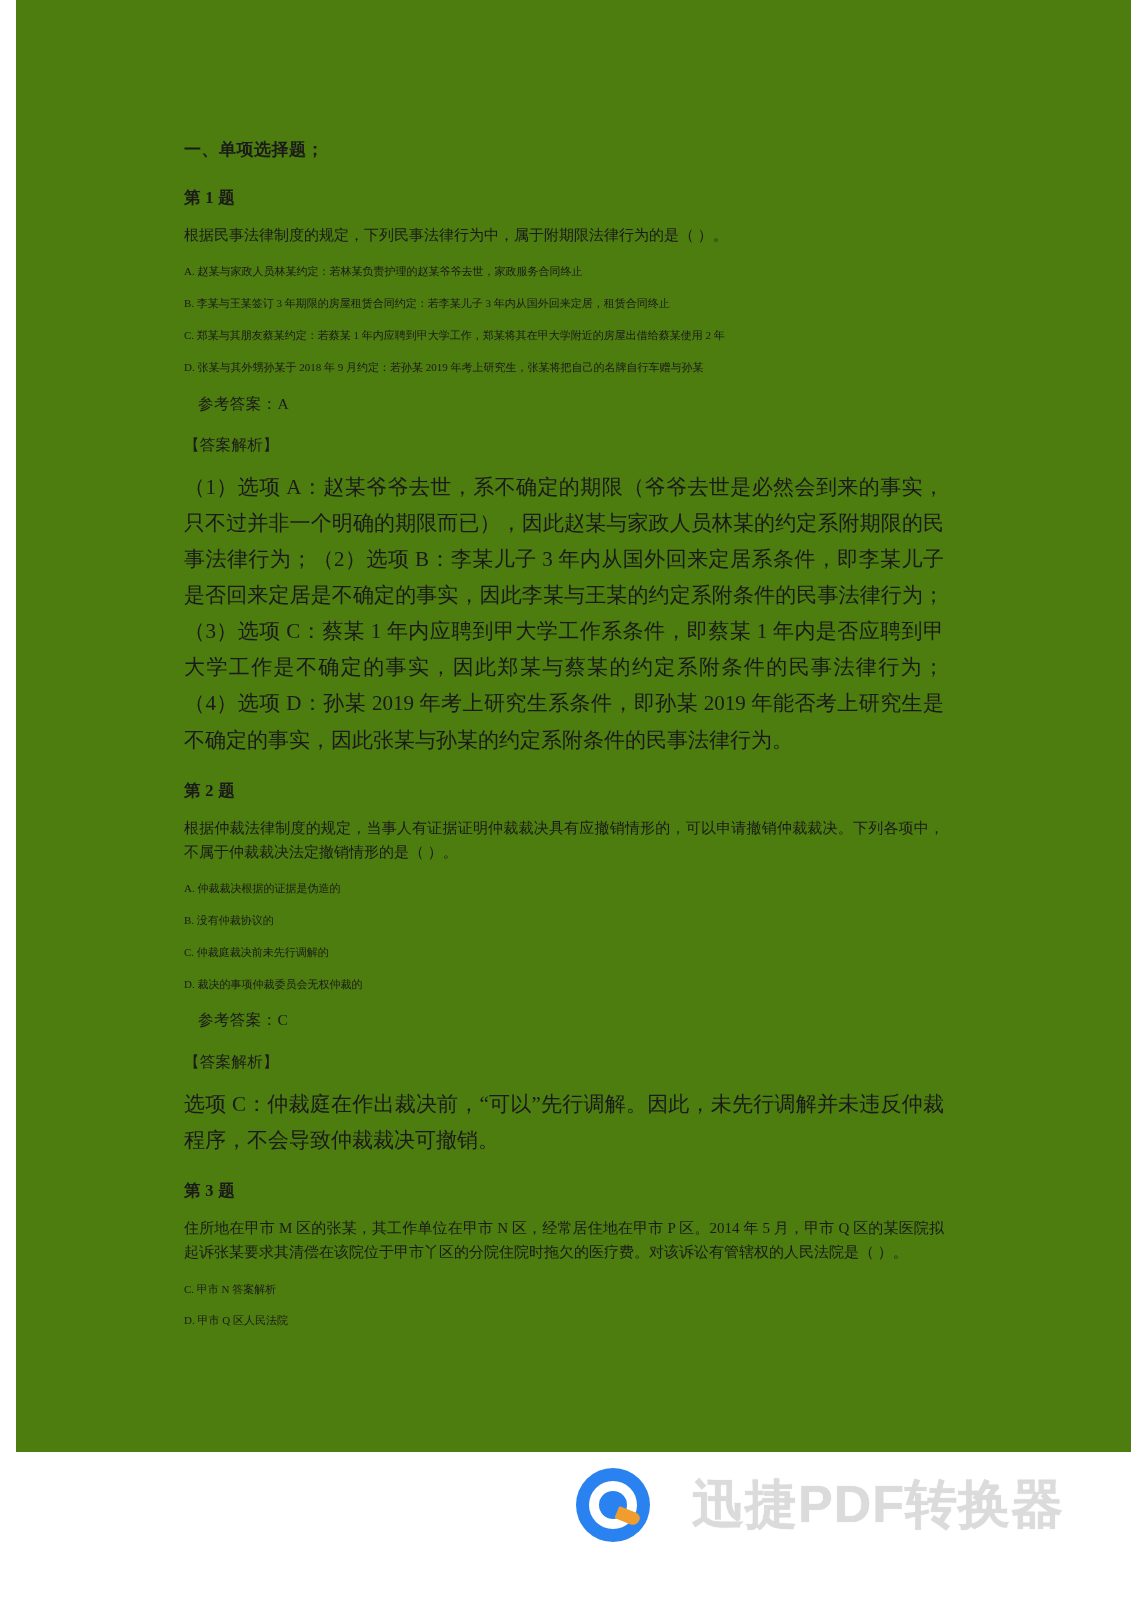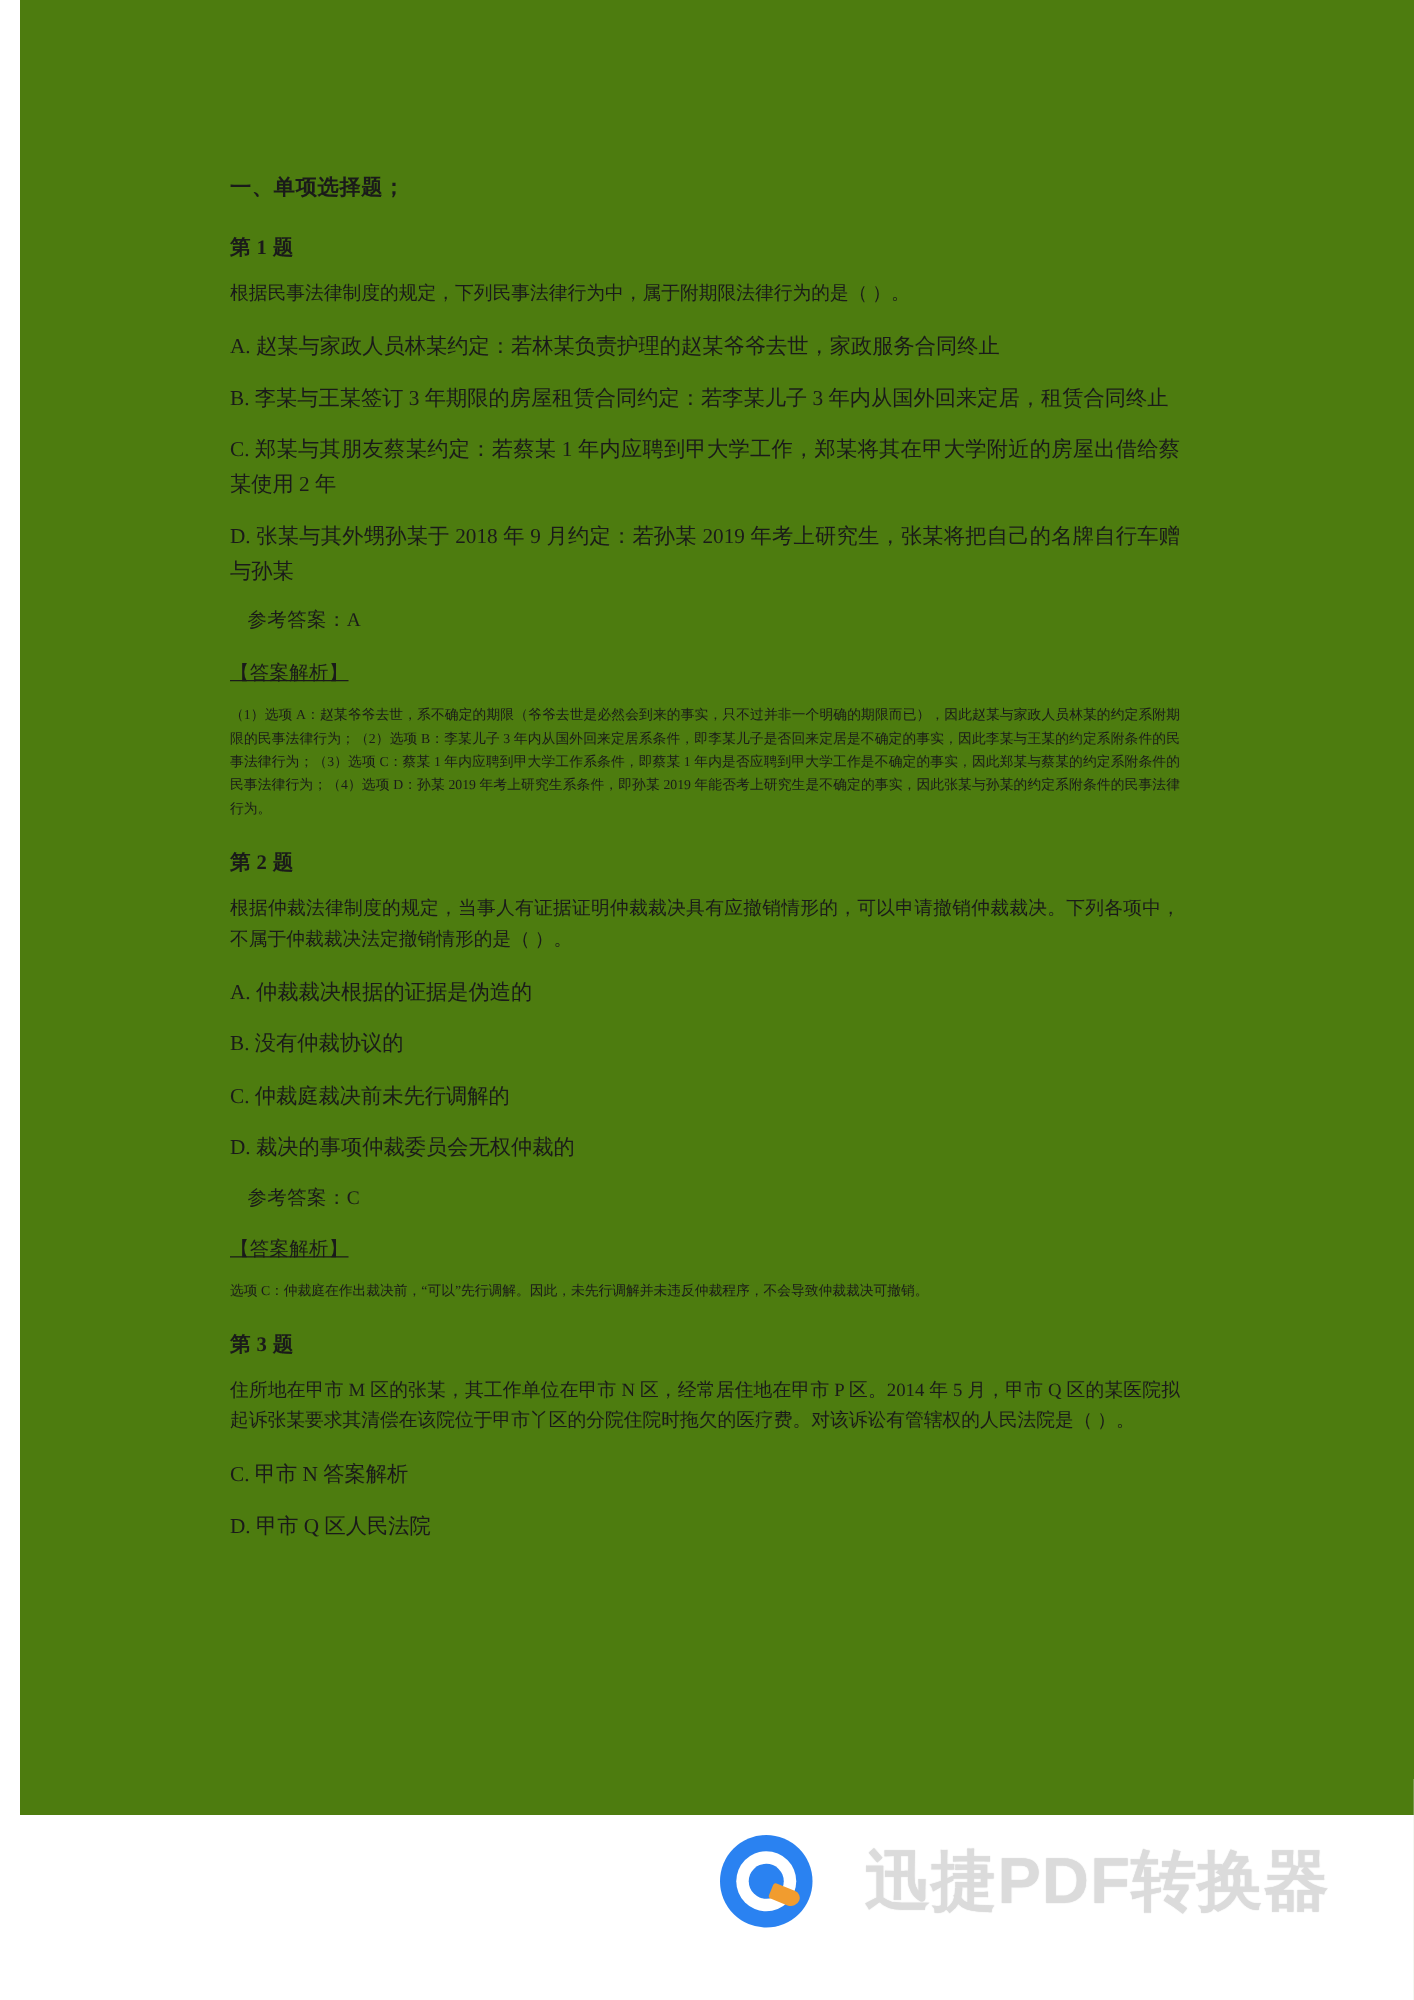--- a/index.html
+++ b/index.html
@@ -40,40 +40,39 @@
     margin: 0 0 14px 0;
     letter-spacing: 0.3px;
   }
   .q-stem {
     font-size: 15px;
     line-height: 1.62;
     margin: 0 0 16px 0;
     text-align: justify;
   }
   .opt {
-    font-size: 17px;
+    font-size: 11px;
     line-height: 1.62;
     margin: 0 0 14px 0;
     text-align: justify;
   }
   .answer {
     font-size: 15.5px;
     line-height: 1.62;
     margin: 14px 0 16px 14px;
     letter-spacing: 0.4px;
   }
   .analysis-head {
     font-size: 15.5px;
     line-height: 1.62;
     margin: 0 0 12px 0;
     letter-spacing: 0.3px;
-    text-decoration: underline;
   }
   .analysis-body {
-    font-size: 11px;
+    font-size: 21px;
     line-height: 1.72;
     text-align: justify;
     margin: 0 0 22px 0;
   }
   .analysis-body p {
     margin: 0;
   }
   .q-block {
     margin-bottom: 6px;
   }

